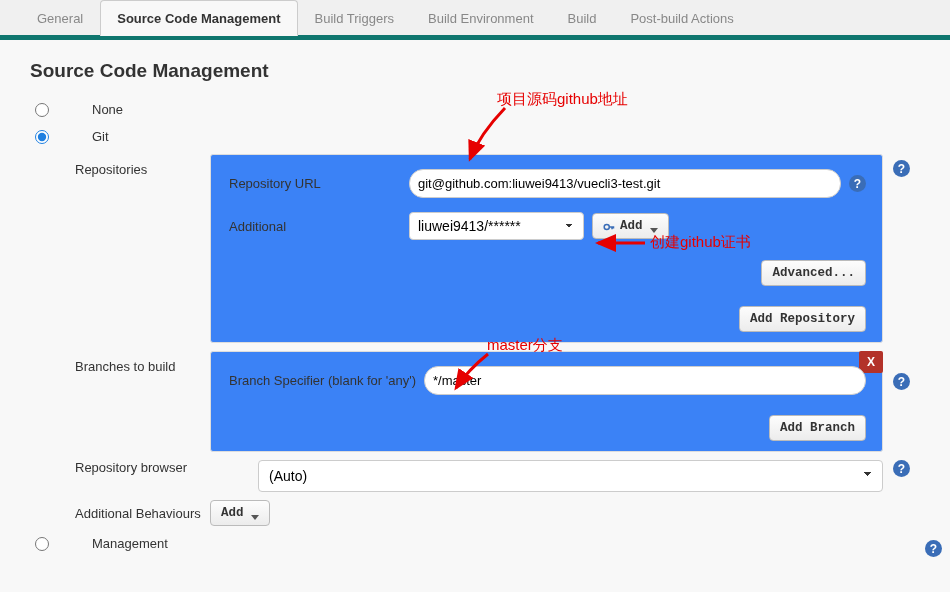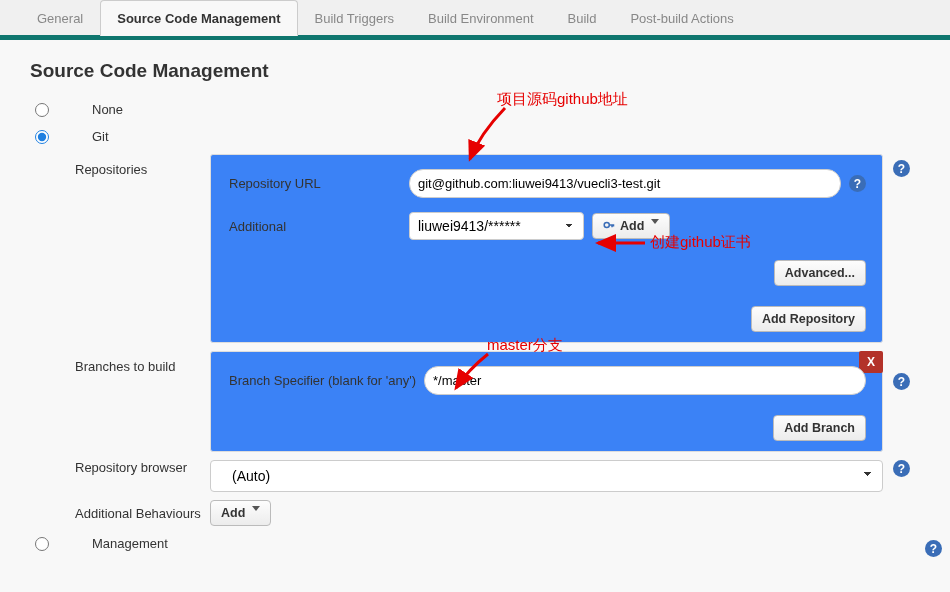--- a/index.html
+++ b/index.html
@@ -100,30 +100,31 @@
     background: #fff;
     appearance: none;
     background-image: linear-gradient(45deg, transparent 50%, #333 50%), linear-gradient(135deg, #333 50%, transparent 50%);
     background-position: calc(100% - 14px) 11px, calc(100% - 10px) 11px;
     background-size: 4px 4px, 4px 4px;
     background-repeat: no-repeat;
   }
   .select-cred { width: 175px; }
   .btn {
     display: inline-flex;
-    align-items: flex-start;
+    align-items: flex-end;
     gap: 5px;
     background: linear-gradient(#fdfdfd,#ececec);
     border: 1px solid #bbb;
     border-radius: 4px;
     padding: 5px 10px;
     font-size: 12.5px;
     font-weight: bold;
     cursor: pointer;
     color: #333;
+    font-family: Liberation Mono, monospace;
   }
   .btn.add-btn .key-icon {
     width: 12px; height: 12px;
     display:inline-block;
   }
   .caret-down {
     width: 0; height: 0;
     border-left: 4px solid transparent;
     border-right: 4px solid transparent;
     border-top: 5px solid #555;
@@ -158,21 +159,22 @@
     font-weight: bold;
     font-size: 12px;
     display: flex;
     align-items: center;
     justify-content: center;
     border-radius: 2px;
     cursor: pointer;
   }
   .repo-browser-select {
     flex: 1;
-    padding: 7px 24px 7px 21px;
+    padding: 7px 24px 7px 10px;
+    margin-left: 48px;
   }
   .annotation {
     position: absolute;
     color: #e60000;
     font-size: 15px;
     pointer-events: none;
     font-family: Liberation Sans, sans-serif;
   }
   svg.arrow { position: absolute; pointer-events:none; }
   .field-help {

